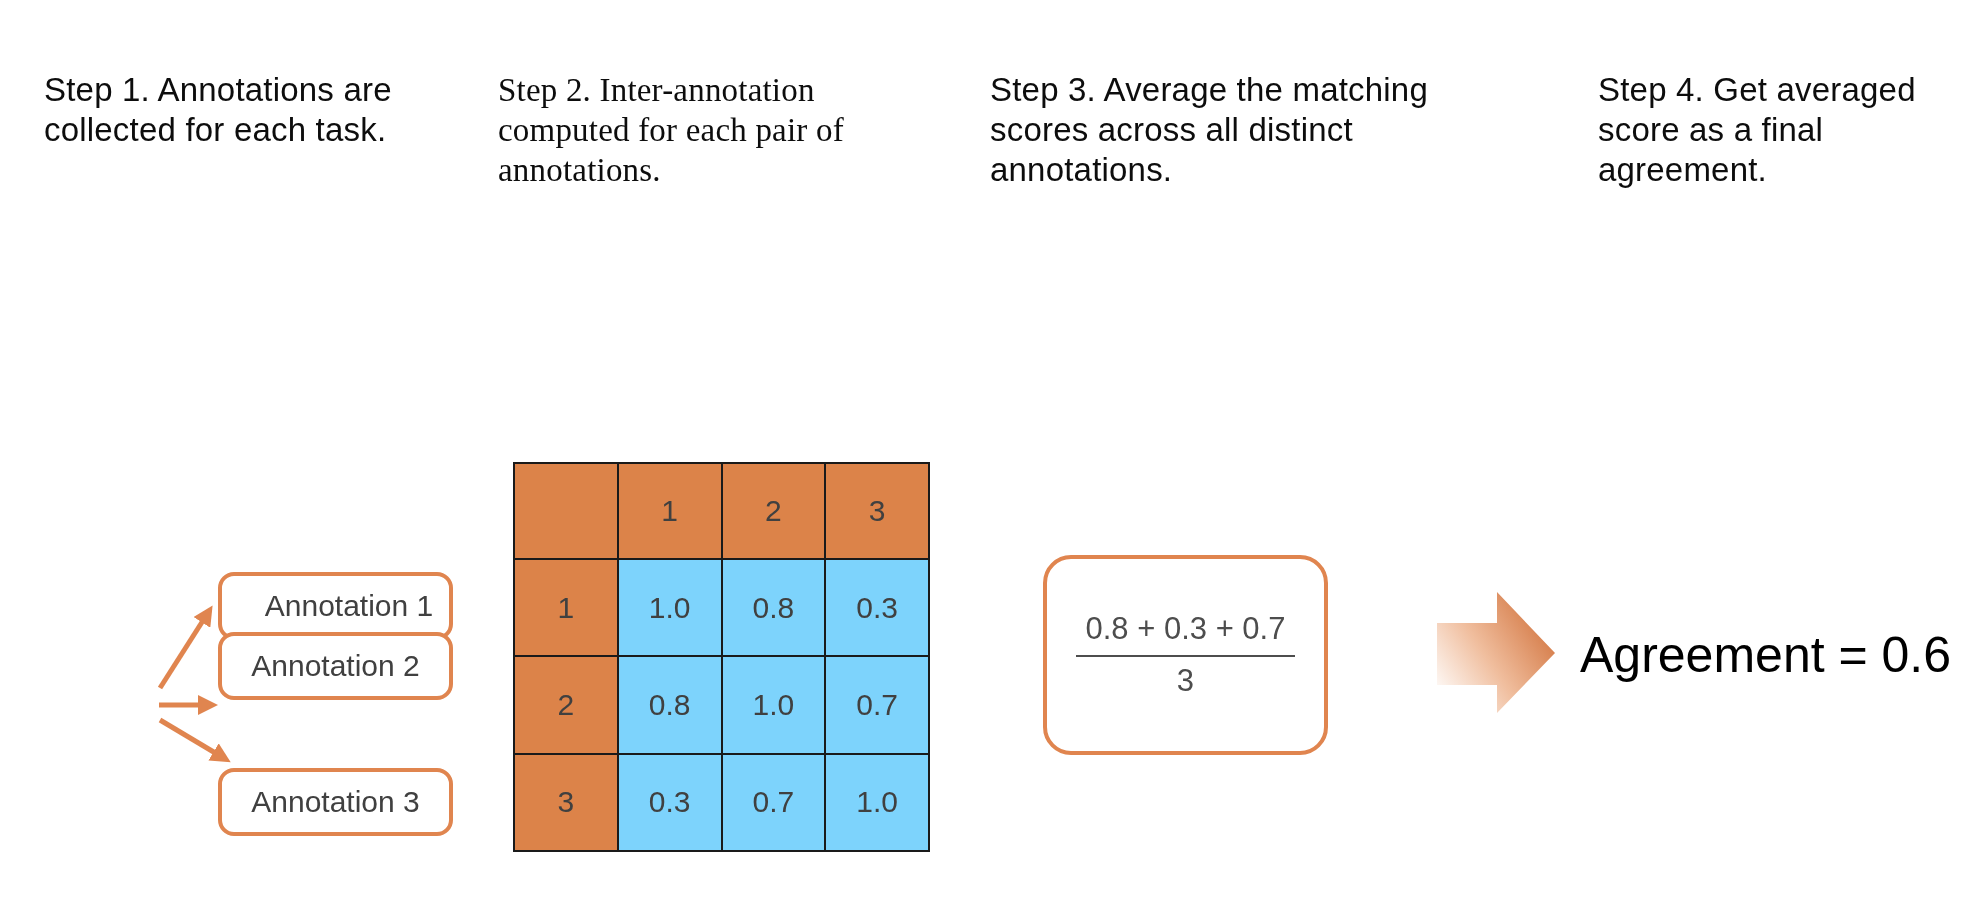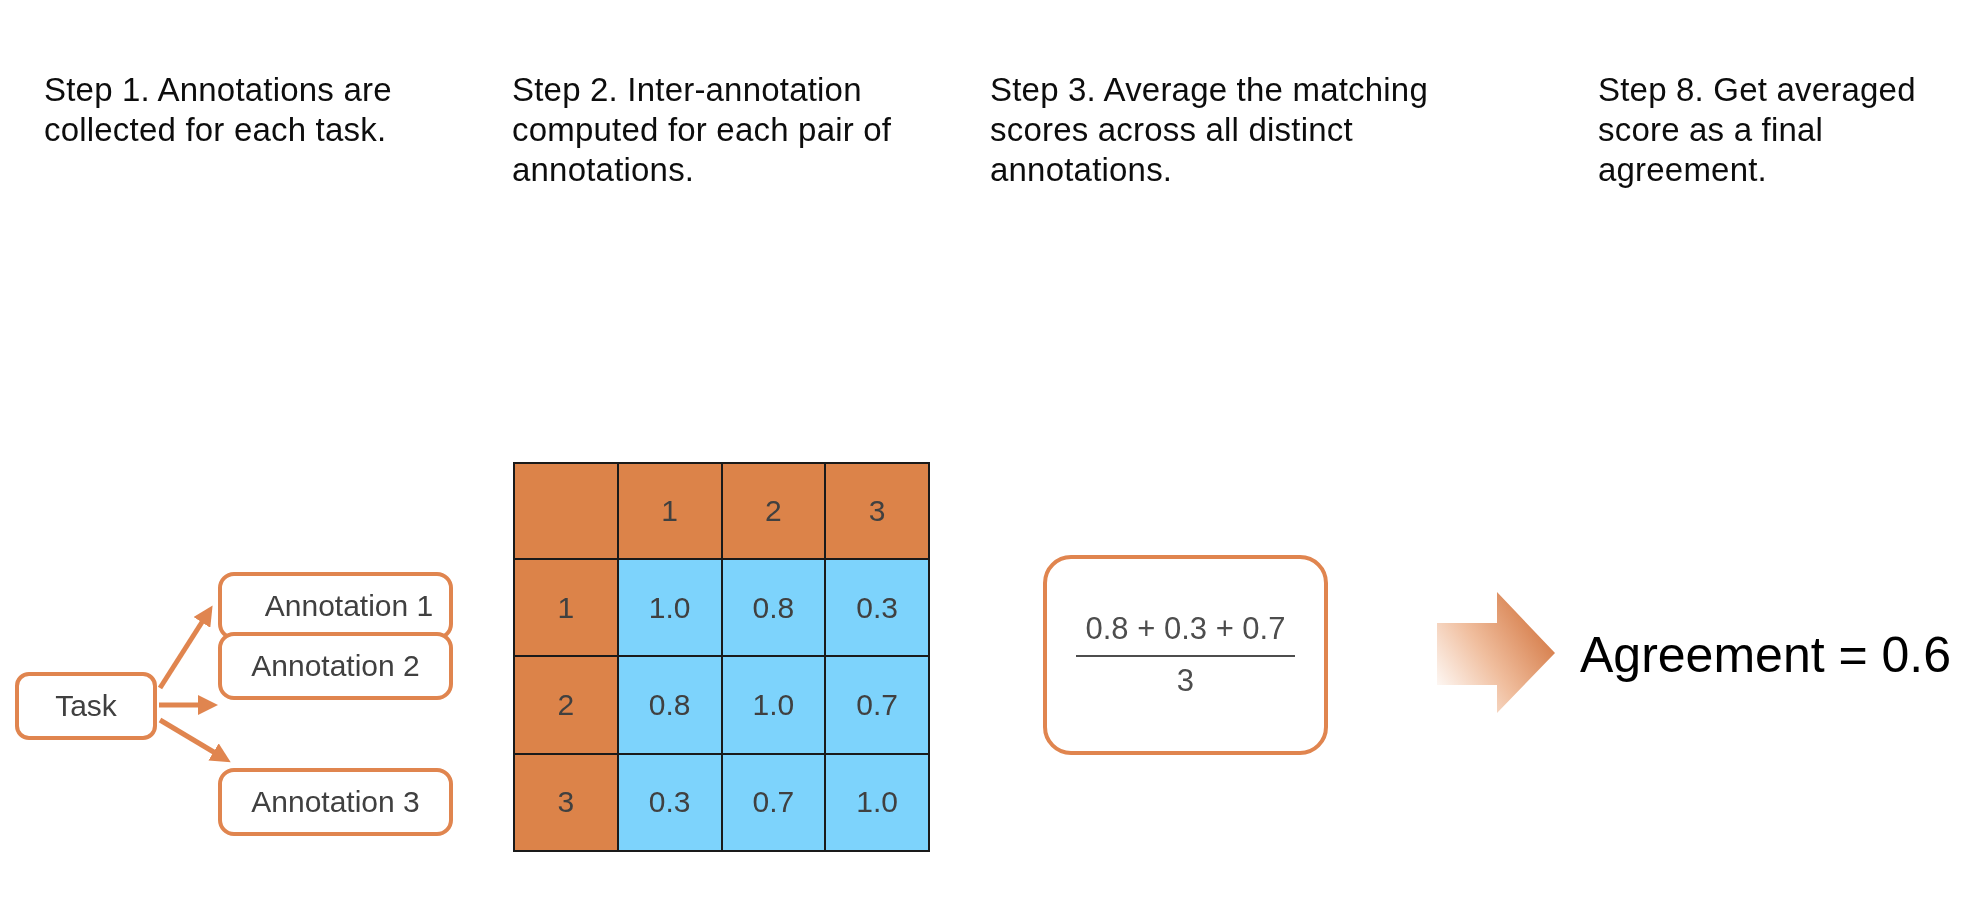--- a/index.html
+++ b/index.html
@@ -21,21 +21,21 @@
     position: absolute;
     top: 70px;
     font-size: 33px;
     line-height: 40px;
     color: #0d0d0d;
     letter-spacing: 0.2px;
   }
   .step-text .line { white-space: nowrap; }
   .step-text b { font-weight: 700; }
   #step1-text { left: 44px; }
-  #step2-text { left: 512px; }
+  #step2-text { left: 498px; font-family: Liberation Serif, serif; }
   #step3-text { left: 990px; }
   #step4-text { left: 1598px; }
 
   
   .node-box {
     position: absolute;
     border: 4px solid #E0854F;
     border-radius: 14px;
     background: #ffffff;
     display: flex;
@@ -135,28 +135,25 @@
     <div class="line">annotations.</div>
   </div>
 
   <div class="step-text" id="step3-text">
     <div class="line">Step 3. Average the matching</div>
     <div class="line">scores across all distinct</div>
     <div class="line">annotations.</div>
   </div>
 
   <div class="step-text" id="step4-text">
-    <div class="line">Step 8. Get averaged</div>
+    <div class="line">Step 4. Get averaged</div>
     <div class="line">score as a final</div>
     <div class="line">agreement.</div>
   </div>
 
-  <div class="node-box" id="task-box">
-    <span>Task</span>
-  </div>
   <div class="node-box annotation-box" id="annotation-box-1">
     <span>Annotation 1</span>
   </div>
   <div class="node-box annotation-box" id="annotation-box-2">
     <span>Annotation 2</span>
   </div>
   <div class="node-box annotation-box" id="annotation-box-3">
     <span>Annotation 3</span>
   </div>
 

